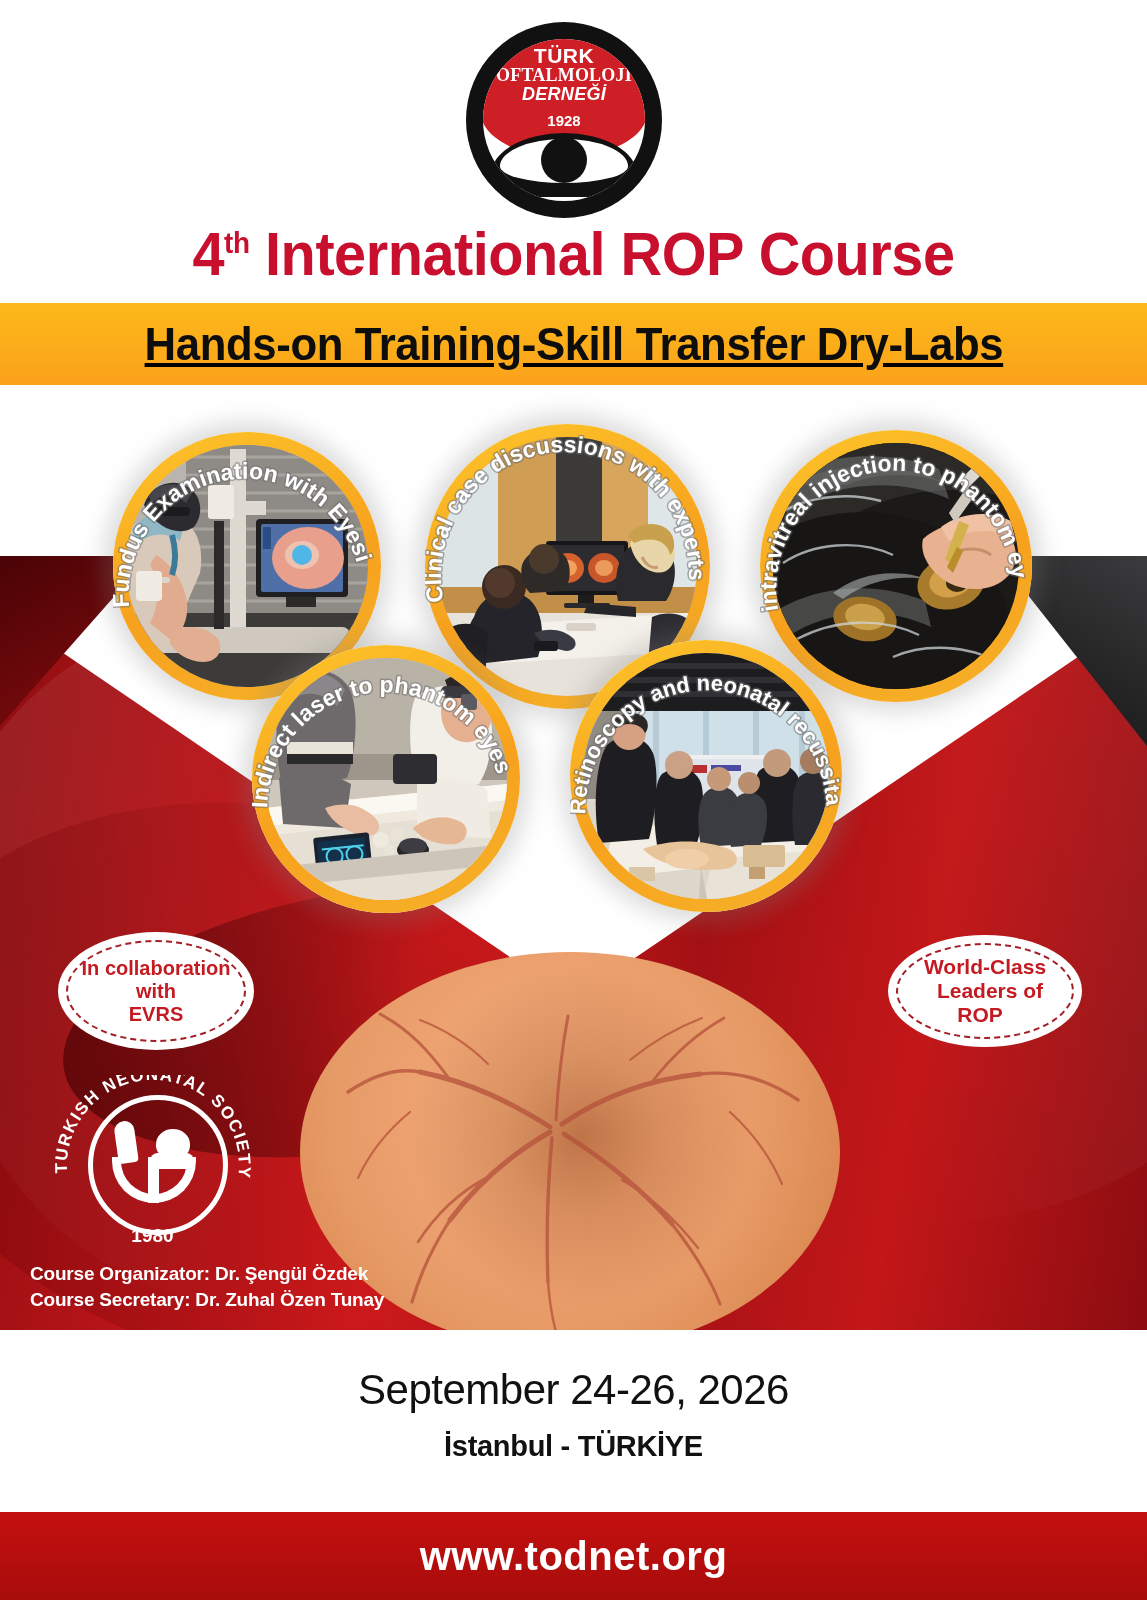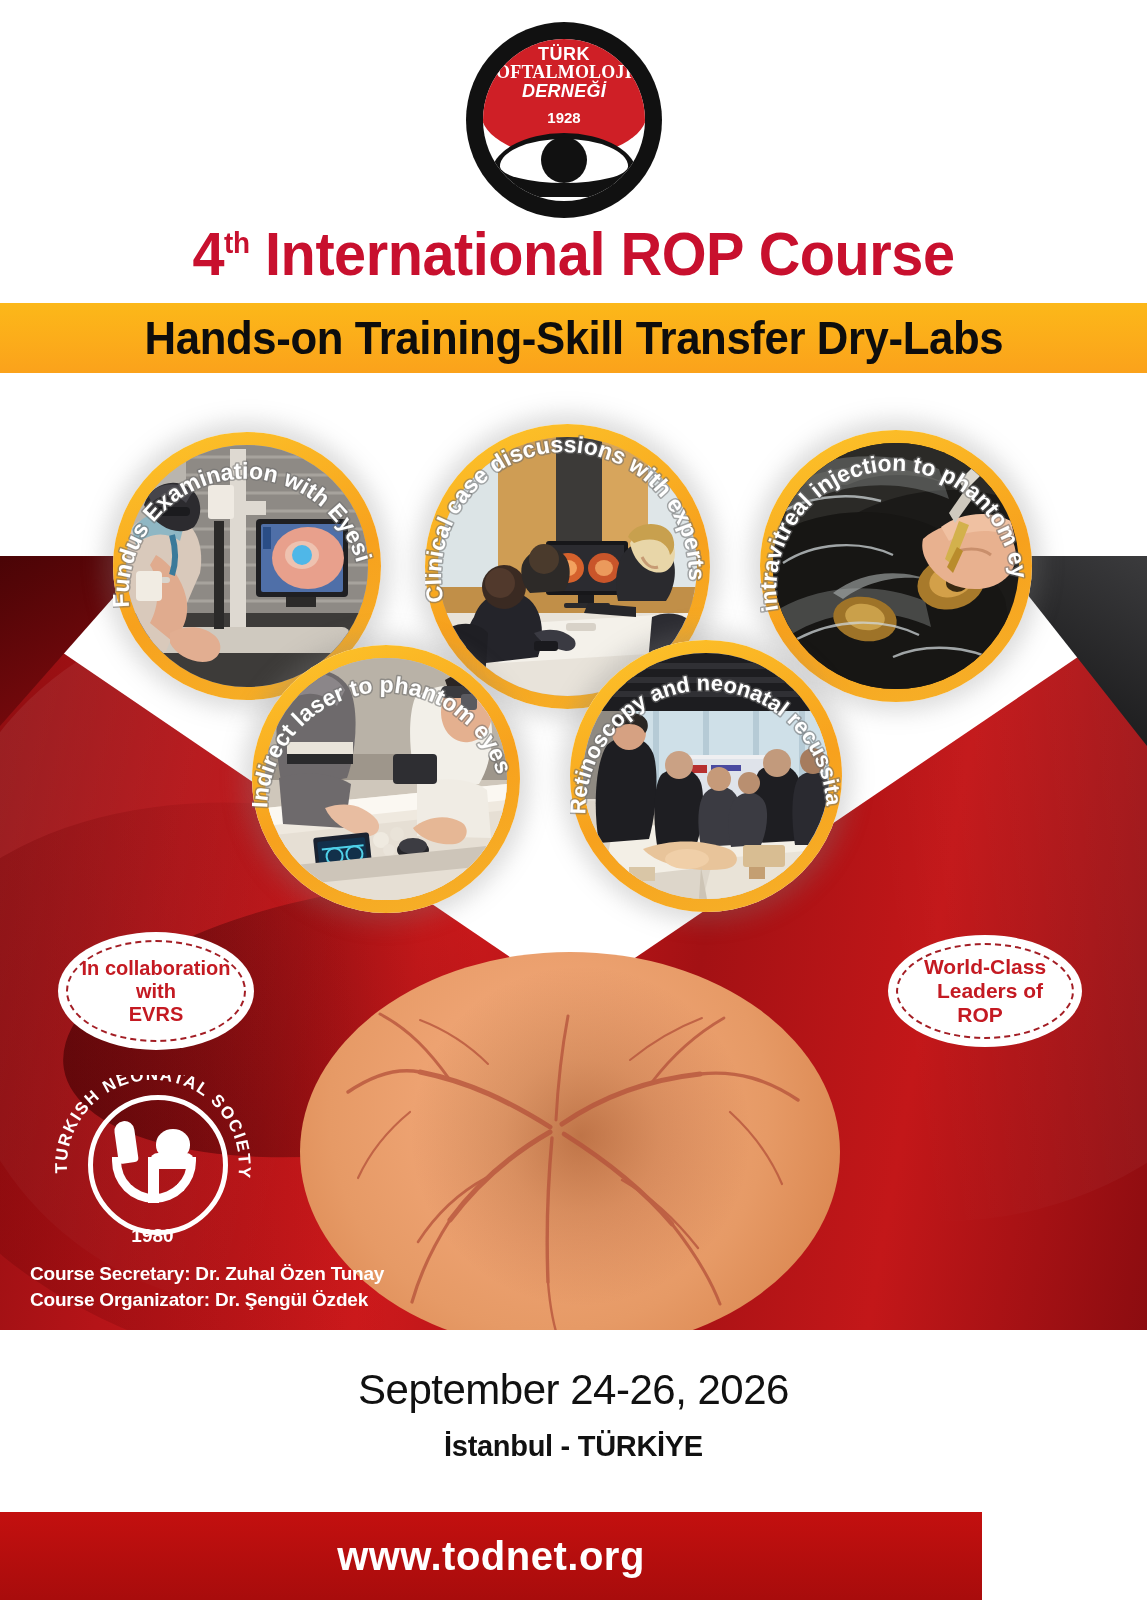--- a/index.html
+++ b/index.html
@@ -62,21 +62,21 @@
     position:absolute;right:0;top:556px;width:250px;height:190px;
     background:linear-gradient(210deg,#3b3b3d,#151516 75%);
     clip-path:polygon(250px 0,100px 0,250px 190px);
   }
 
   
   .bottom-white{
     position:absolute;left:0;top:1330px;width:1147px;height:210px;background:#fff;
   }
   .footer-bar{
-    position:absolute;left:0;top:1512px;width:982px;height:88px;
+    position:absolute;left:0;top:1512px;width:1147px;height:88px;
     background:linear-gradient(180deg,#c3100f,#a80c0c);
     display:flex;align-items:center;justify-content:center;
   }
   .footer-bar .url{
     font-size:40px;font-weight:bold;color:#fff;letter-spacing:.5px;
   }
 
   
   .tod-logo{
     position:absolute;left:466px;top:22px;width:196px;height:196px;
@@ -91,21 +91,21 @@
   }
   .tod-reddome{
     position:absolute;left:-2px;top:-2px;width:166px;height:120px;
     background:#cf1f26;
     border-radius:83px 83px 90px 90px / 70px 70px 48px 48px;
   }
   .tod-text{
     position:absolute;left:0;top:6px;width:162px;text-align:center;
     color:#fff;font-weight:bold;line-height:1.02;
   }
-  .tod-text .l1{font-size:18px;letter-spacing:.5px;}
+  .tod-text .l1{font-size:21px;letter-spacing:.5px;}
   .tod-text .l2{font-size:18px;letter-spacing:.2px;font-family:Liberation Serif, serif;}
   .tod-text .l3{font-size:18px;letter-spacing:.3px;font-style:italic;}
   .tod-text .l4{font-size:15px;margin-top:10px;}
   .tod-eye{
     position:absolute;left:8px;bottom:6px;width:146px;height:62px;
   }
   .tod-eye .lid{
     position:absolute;left:0;top:0;width:146px;height:58px;
     border-radius:50% 50% 50% 50% / 72% 72% 28% 28%;
     background:#111;
@@ -126,23 +126,23 @@
 
   
   .title{
     position:absolute;left:0;top:218px;width:1147px;text-align:center;
     color:#c8102e;font-weight:bold;font-size:62px;letter-spacing:-0.5px;
     font-family:"Liberation Sans", sans-serif;
     transform:scaleX(0.93);
   }
   .title sup{font-size:30px;vertical-align:super;}
   .subtitle-band{
-    position:absolute;left:0;top:303px;width:1147px;height:70px;
+    position:absolute;left:0;top:303px;width:1147px;height:82px;
     background:linear-gradient(180deg,#fcb819,#fba21b);
-    display:flex;align-items:center;justify-content:center;
+    display:flex;align-items:center;justify-content:center;text-decoration:underline;
   }
   .subtitle{
     color:#0d0d0d;font-weight:bold;font-size:46px;letter-spacing:-0.4px;
     transform:scaleX(0.95);
   }
 
   
   .circle{
     position:absolute;border-radius:50%;
     background:#fff;
@@ -599,22 +599,22 @@
       <div class="hand"></div>
       <div class="stem"></div>
       <div class="parent"></div>
       <div class="baby-head"></div>
       <div class="baby-body"></div>
     </div>
     <div class="year">1980</div>
   </div>
 
   <div class="organizers">
+    <div>Course Organizator: Dr. Şengül Özdek</div>
     <div>Course Secretary: Dr. Zuhal Özen Tunay</div>
-    <div>Course Organizator: Dr. Şengül Özdek</div>
   </div>
 
   <div class="bottom-white"></div>
 
   <div class="dateblock">
     <div class="d1">September 24-26, 2026</div>
     <div class="d2">İstanbul - TÜRKİYE</div>
   </div>
 
   <div class="footer-bar">

